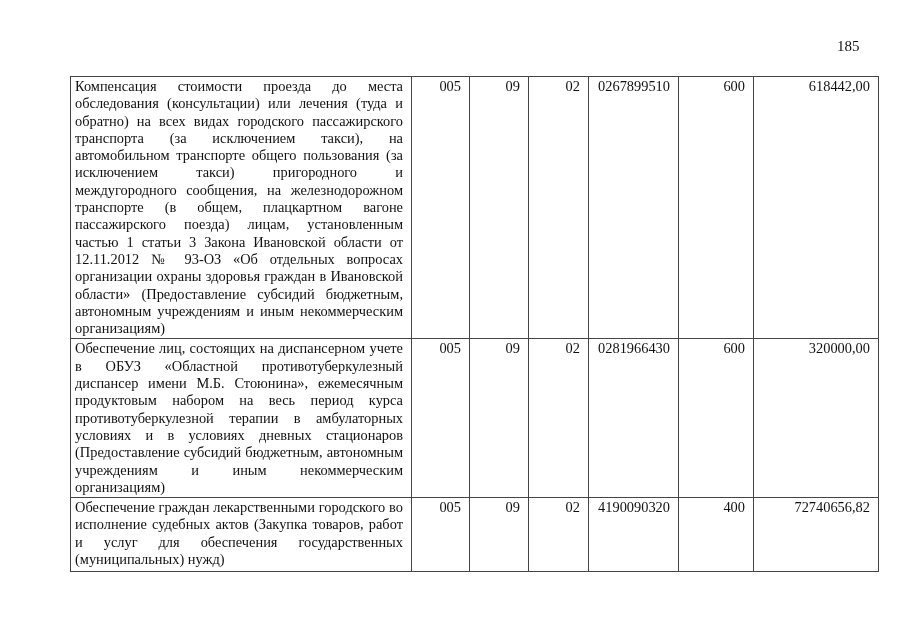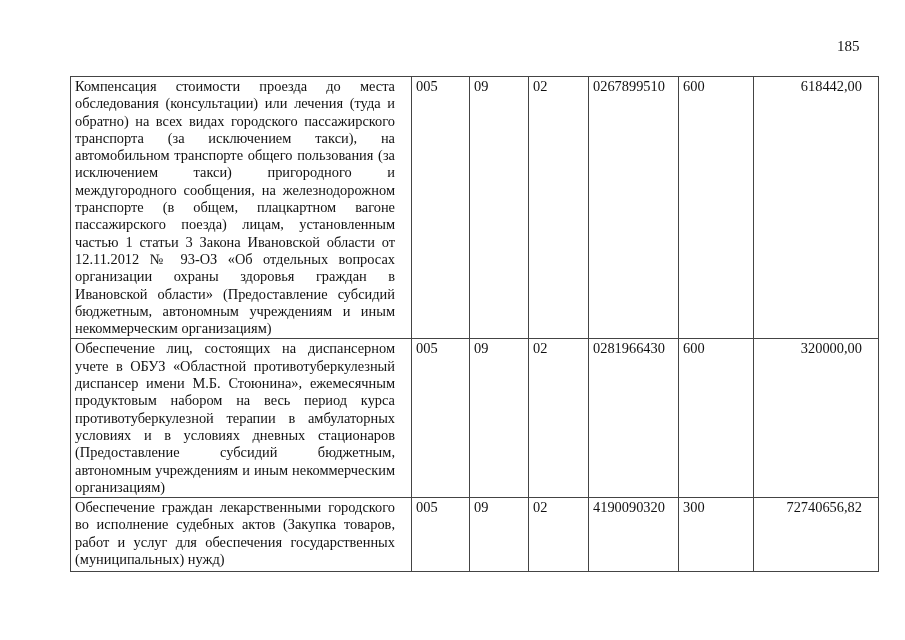--- a/index.html
+++ b/index.html
@@ -13,24 +13,24 @@
   table.budget {
     position: absolute; left: 70px; top: 76px;
     border-collapse: collapse; table-layout: fixed;
     width: 808px;
   }
   table.budget td {
     border: 1px solid #444;
     vertical-align: top;
     font-size: 14.4px;
     line-height: 17.3px;
-    padding: 1px 16px 1px 4px;
+    padding: 1px 8px 1px 4px;
   }
   td.desc { text-align: justify; text-align-last: left; }
-  td.code { text-align: left; }
+  td.code { text-align: right; }
   td.sum { text-align: right; }
   col.c-desc { width: 341px; }
   col.c-ved { width: 58px; }
   col.c-rz { width: 59px; }
   col.c-pr { width: 60px; }
   col.c-csr { width: 90px; }
   col.c-vr { width: 75px; }
   col.c-sum { width: 125px; }
   tr.r1 td { height: 257px; }
   tr.r2 td { height: 152px; }
@@ -69,17 +69,17 @@
       <td class="code">0281966430</td>
       <td class="code">600</td>
       <td class="sum">320000,00</td>
     </tr>
     <tr class="r3">
       <td class="desc">Обеспечение граждан лекарственными городского во исполнение судебных актов (Закупка товаров, работ и услуг для обеспечения государственных (муниципальных) нужд)</td>
       <td class="code">005</td>
       <td class="code">09</td>
       <td class="code">02</td>
       <td class="code">4190090320</td>
-      <td class="code">300</td>
+      <td class="code">400</td>
       <td class="sum">72740656,82</td>
     </tr>
   </tbody>
 </table>
 
 </body></html>

